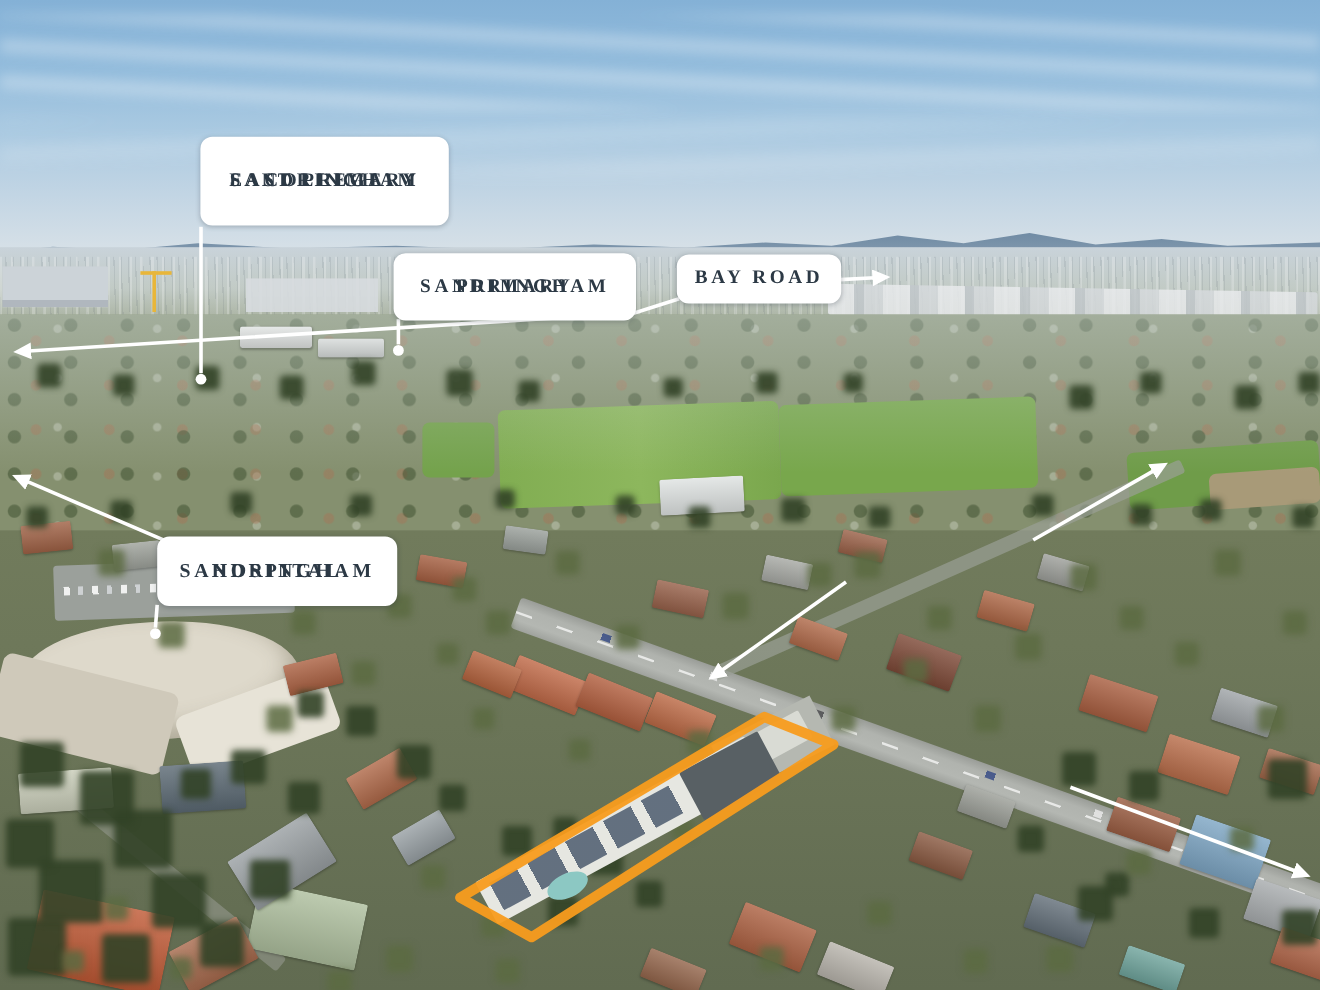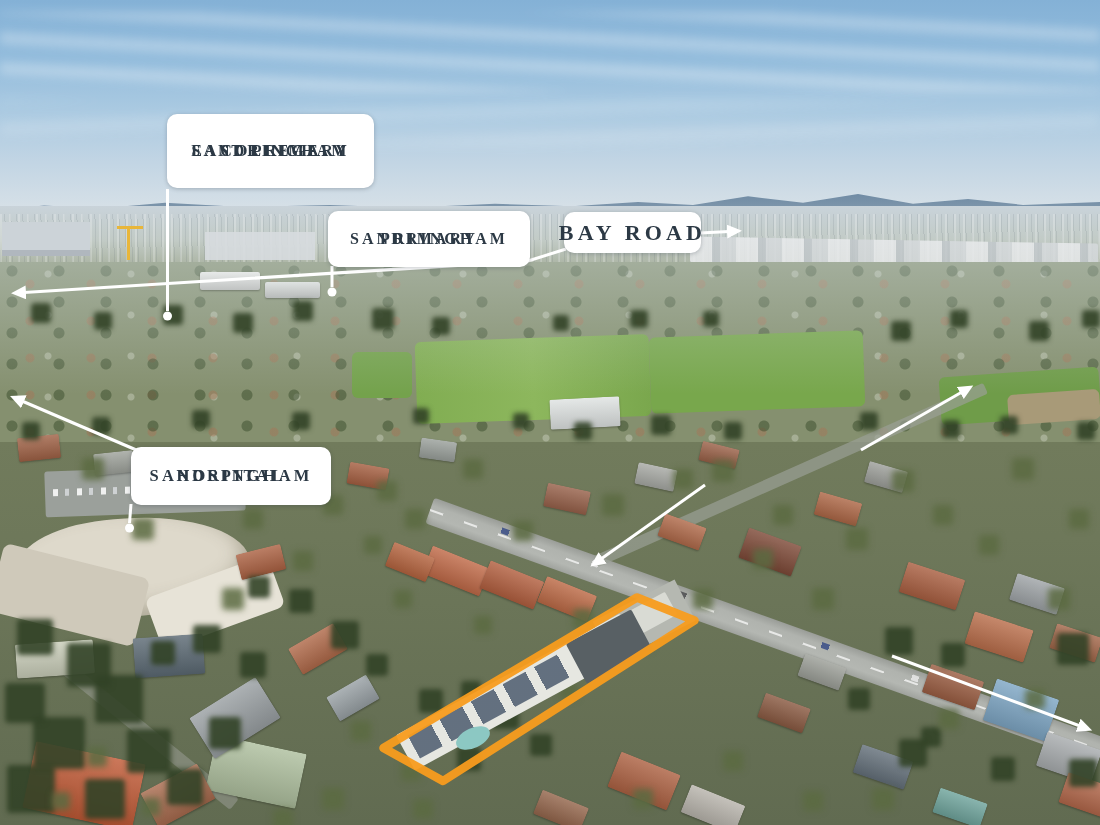--- a/index.html
+++ b/index.html
@@ -191,20 +191,20 @@
 
   <div class="label" style="left:167px;top:114px;width:207px;height:74px;font-size:16px;">
     <span>SANDRINGHAM</span>
     <span>EAST PRIMARY</span>
     <span>COLLEGE</span>
   </div>
   <div class="label" style="left:328px;top:211px;width:202px;height:56px;font-size:16px;">
     <span>SANDRINGHAM</span>
     <span>PRIMARY</span>
   </div>
-  <div class="label" style="left:564px;top:212px;width:137px;height:41px;font-size:22px;">
+  <div class="label" style="left:564px;top:212px;width:137px;height:41px;font-size:16px;">
     <span>BAY ROAD</span>
   </div>
   <div class="label" style="left:131px;top:447px;width:200px;height:58px;font-size:16.5px;">
     <span>SANDRINGHAM</span>
     <span>HOSPITAL</span>
   </div>
 </div>
 
 </body></html>

